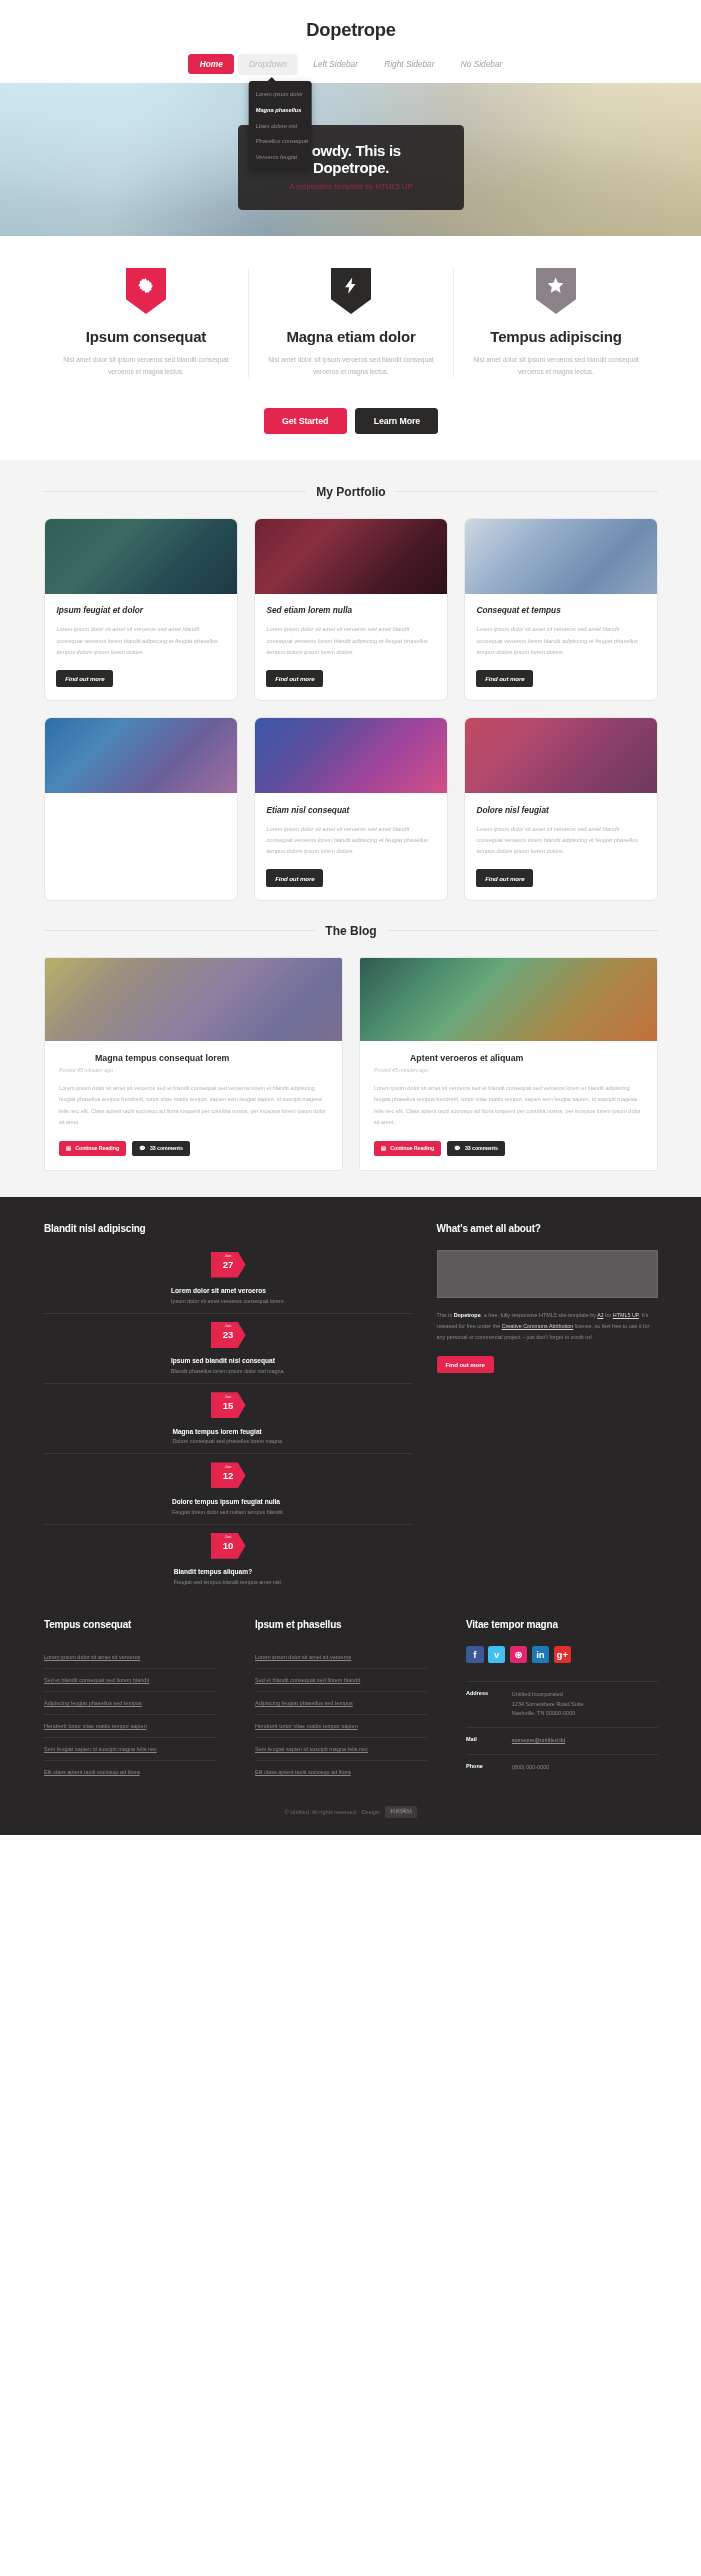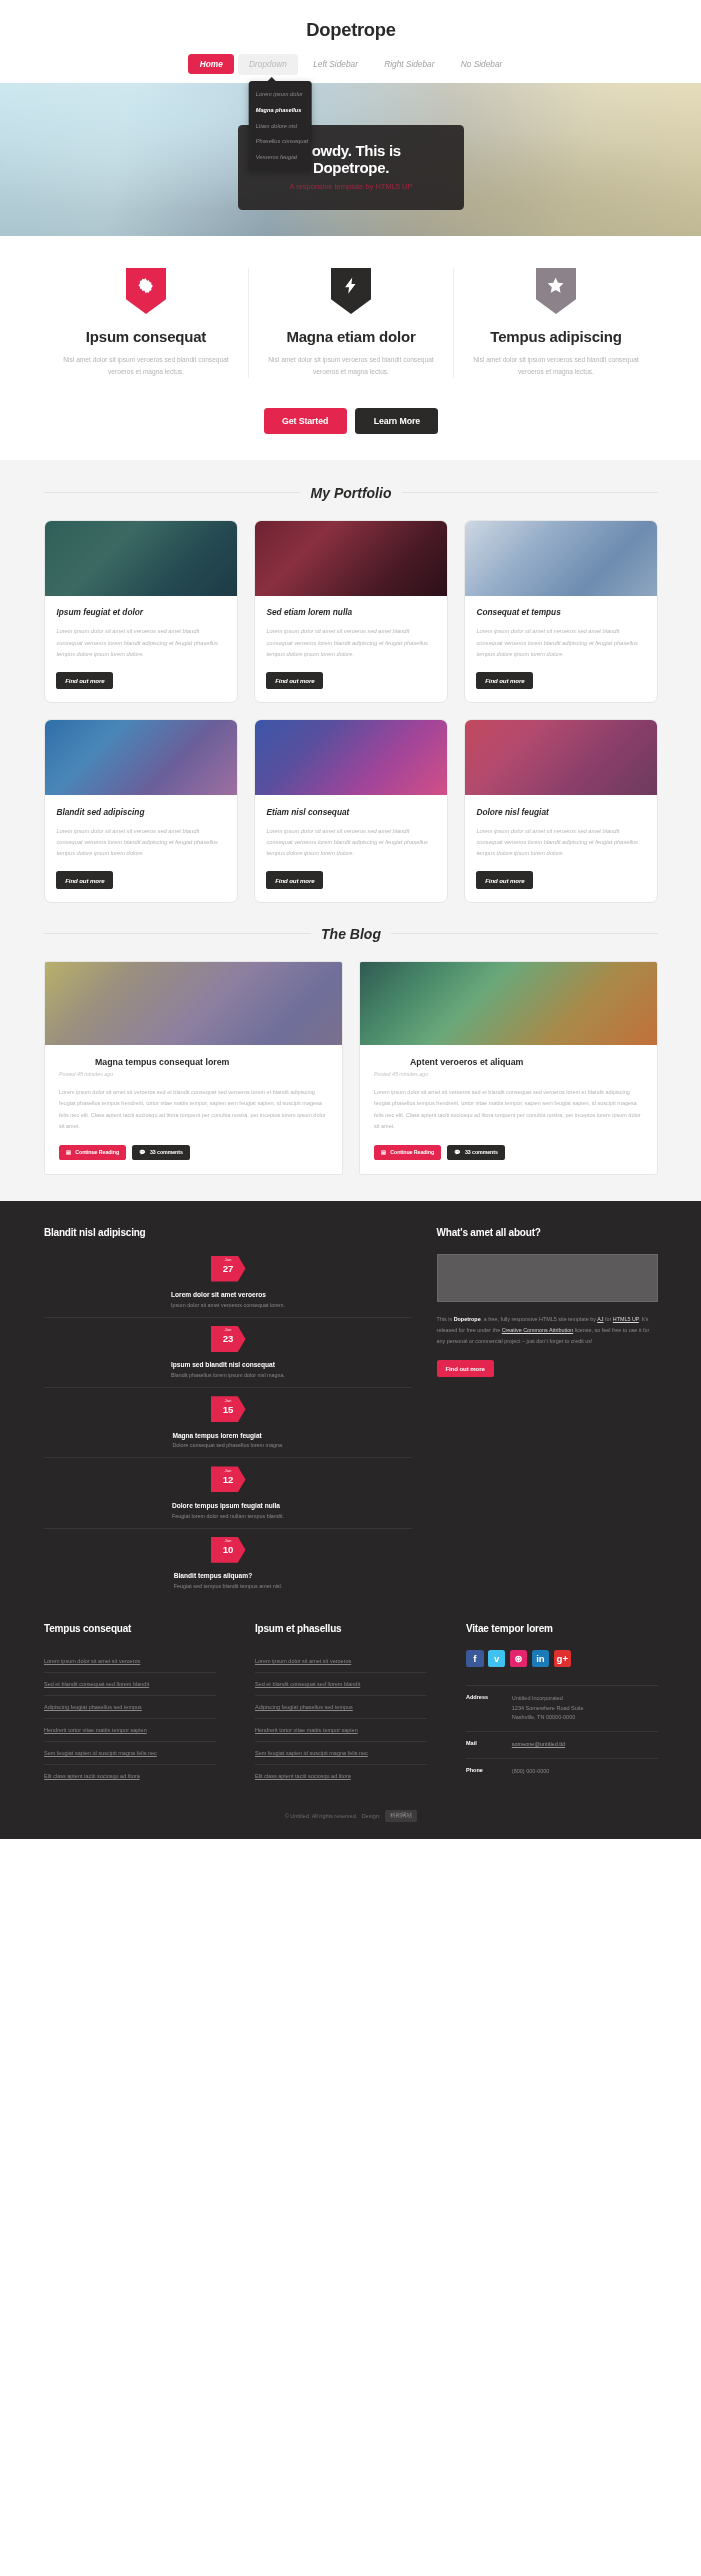--- a/index.html
+++ b/index.html
@@ -199,25 +199,24 @@
   .sec-title {
     display: flex;
     align-items: center;
     justify-content: center;
     gap: 10.5px;
     width: 614px;
     margin: 0 auto 19.3px auto;
   }
   .sec-title .line { flex: 1; height: 0.9px; background: #e2e2e2; }
   .sec-title h2 {
-    font-size: 14px;
+    font-size: 12px;
     font-weight: bold;
     color: #2b2a29;
     white-space: nowrap;
-    font-style: italic;
   }
 
   .grid3 {
     display: flex;
     gap: 16px;
     width: 614px;
     margin: 0 auto;
   }
   .card {
     flex: 1;
@@ -453,25 +452,20 @@
         <a class="btn dark small">Find out more</a>
       </div>
     </div>
   </div>
 
   <div class="grid-gap"></div>
 
   <div class="grid3">
     <div class="card">
       <div class="thumb" style="background: linear-gradient(135deg, rgb(47, 111, 168) 0%, rgb(74, 134, 184) 30%, rgb(106, 95, 154) 65%, rgb(159, 111, 160) 100%);"></div>
-      <div class="card-body">
-        <h3>Blandit sed adipiscing</h3>
-        <p>Lorem ipsum dolor sit amet sit veroeros sed amet blandit consequat veroeros lorem blandit adipiscing et feugiat phasellus tempus dolore ipsum lorem dolore.</p>
-        <a class="btn dark small">Find out more</a>
-      </div>
     </div>
     <div class="card">
       <div class="thumb" style="background: linear-gradient(135deg, rgb(59, 86, 168) 0%, rgb(90, 79, 158) 30%, rgb(160, 69, 154) 65%, rgb(210, 79, 134) 100%);"></div>
       <div class="card-body">
         <h3>Etiam nisl consequat</h3>
         <p>Lorem ipsum dolor sit amet sit veroeros sed amet blandit consequat veroeros lorem blandit adipiscing et feugiat phasellus tempus dolore ipsum lorem dolore.</p>
         <a class="btn dark small">Find out more</a>
       </div>
     </div>
     <div class="card">
@@ -611,21 +605,21 @@
     <div class="fcol">
       <h2>Ipsum et phasellus</h2>
       <a class="flink">Lorem ipsum dolor sit amet sit veroeros</a>
       <a class="flink">Sed et blandit consequat sed llorem blandit</a>
       <a class="flink">Adipiscing feugiat phasellus sed tempus</a>
       <a class="flink">Hendrerit tortor vitae mattis tempor sapien</a>
       <a class="flink">Sem feugiat sapien id suscipit magna felis nec</a>
       <a class="flink">Elit class aptent taciti sociosqu ad litora</a>
     </div>
     <div class="fcol wide">
-      <h2>Vitae tempor lorem</h2>
+      <h2>Vitae tempor magna</h2>
       <div class="socials">
         <a class="soc" style="background: rgb(59, 89, 152);">f</a>
         <a class="soc" style="background: rgb(63, 193, 242);">ᴠ</a>
         <a class="soc" style="background: rgb(228, 37, 109);">⊛</a>
         <a class="soc" style="background: rgb(27, 123, 185);">in</a>
         <a class="soc" style="background: rgb(224, 47, 47);">g+</a>
       </div>
       <div class="contact-row">
         <span class="lbl">Address</span>
         <span class="val">Untitled Incorporated<br>1234 Somewhere Road Suite<br>Nashville, TN 00000-0000</span>

